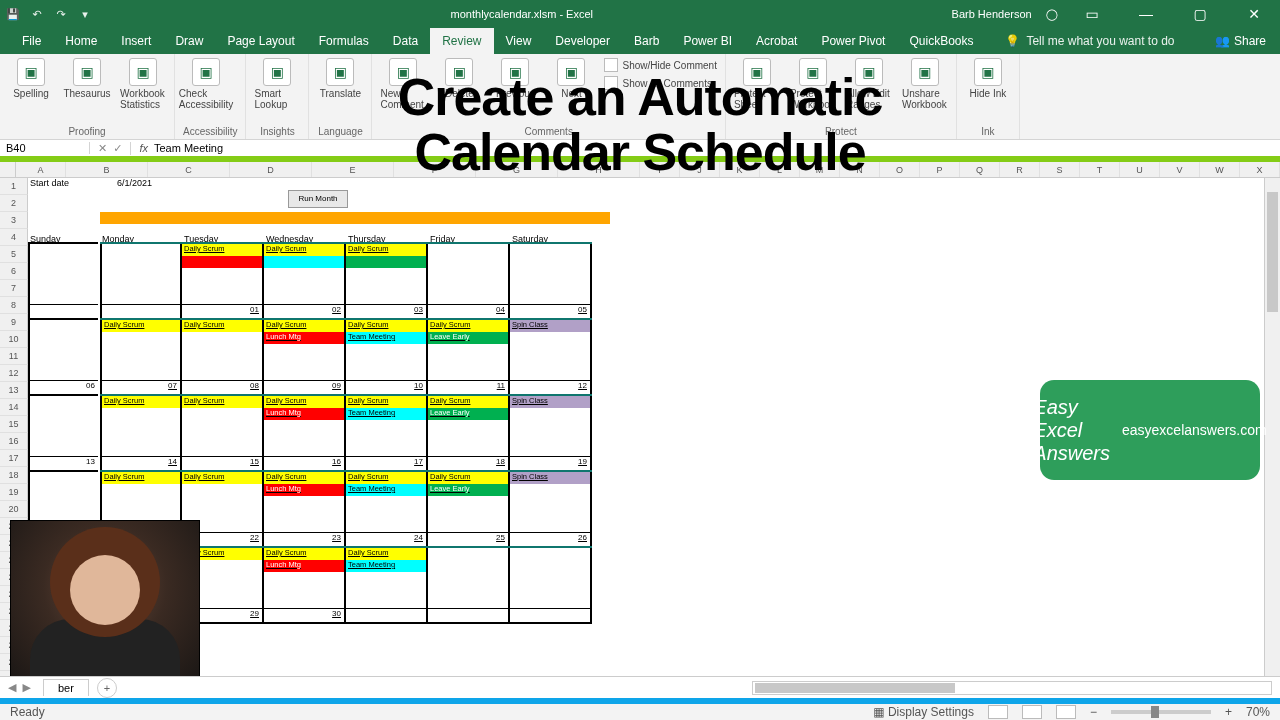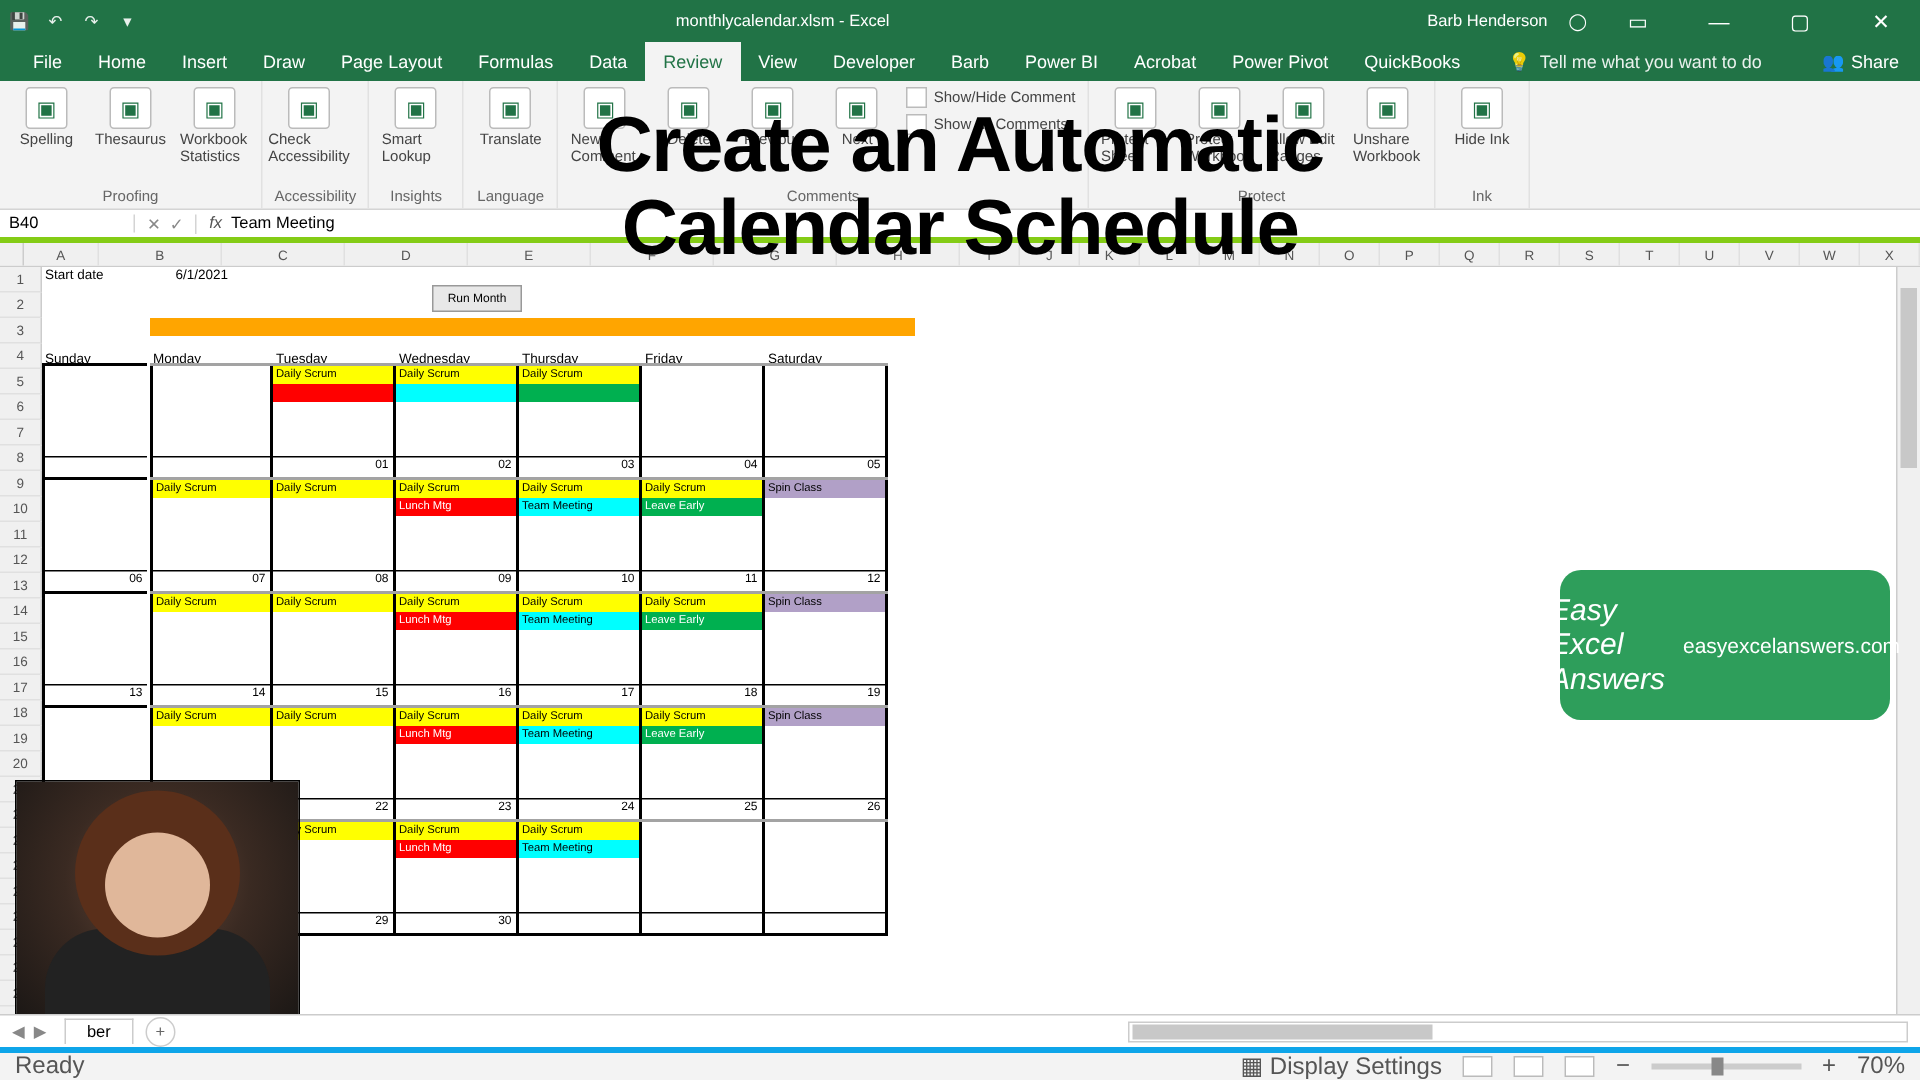--- a/index.html
+++ b/index.html
@@ -25,21 +25,21 @@
 .ribbon .group { border-right: 1px solid #e1e1e1; padding: 4px 8px 2px 8px; display: flex; flex-direction: column; justify-content: space-between; }
 .ribbon .group .btns { display: flex; gap: 10px; align-items: flex-start; }
 .ribbon .bigbtn { display: flex; flex-direction: column; align-items: center; gap: 2px; width: 46px; }
 .ribbon .bigbtn .ico { width: 28px; height: 28px; background: #fff; border: 1px solid #bbb; border-radius: 3px; display: flex; align-items: center; justify-content: center; font-size: 14px; color: #217346; }
 .ribbon .smallrow { display: flex; flex-direction: column; gap: 4px; font-size: 10px; }
 .ribbon .smallrow div { display: flex; align-items: center; gap: 4px; white-space: nowrap; }
 .ribbon .smallrow .sm-ico { width: 14px; height: 14px; background: #fff; border: 1px solid #bbb; display: inline-block; }
 .ribbon .grplabel { text-align: center; font-size: 10px; color: #666; margin-top: 2px; }
 
 
-.formulabar { height: 22px; border-bottom: 4px solid #84cc16; display: flex; align-items: center; font-size: 11px; }
+.formulabar { height: 22px; border-bottom: 6px solid #84cc16; display: flex; align-items: center; font-size: 11px; }
 .formulabar .namebox { width: 90px; border-right: 1px solid #d4d4d4; padding: 0 6px; }
 .formulabar .fxbtns { display: flex; gap: 6px; padding: 0 8px; color: #888; border-right: 1px solid #d4d4d4; }
 .formulabar .fx { padding-left: 8px; font-style: italic; color: #555; }
 .formulabar .fxval { padding-left: 6px; }
 
 
 .colhdr { height: 16px; display: flex; border-bottom: 1px solid #ccc; font-size: 9px; color: #555; }
 .colhdr .corner { width: 28px; border-right: 1px solid #ccc; background: #f0f0f0; }
 .colhdr .c { border-right: 1px solid #e0e0e0; text-align: center; line-height: 16px; background: #f0f0f0; }
 
@@ -53,21 +53,21 @@
 .cal { position: absolute; left: 0; top: 0; font-size: 9px; }
 .cal .startrow { height: 17px; display: flex; }
 .cal .startrow .lbl { width: 50px; padding-left: 2px; }
 .cal .startrow .val { width: 80px; text-align: right; padding-right: 6px; }
 .cal .runbtn { position: absolute; left: 260px; top: 12px; width: 60px; height: 18px; background: #e8e8e8; border: 1px solid #999; font-size: 8px; text-align: center; line-height: 16px; }
 .cal .orangebar { position: absolute; left: 72px; top: 34px; width: 510px; height: 12px; background: #ffa500; }
 .cal .dayhdr { position: absolute; top: 56px; left: 0; display: flex; }
 .cal .dayhdr div { width: 82px; height: 14px; font-size: 9px; padding-left: 2px; }
 
 .weeks { position: absolute; top: 64px; left: 72px; }
-.week { display: flex; border-top: 2px solid #a3a3a3; }
+.week { display: flex; border-top: 2px solid #0f766e; text-decoration: underline; }
 .daycell { width: 82px; border-right: 2px solid #000; display: flex; flex-direction: column; }
 .daycell:first-child { border-left: 2px solid #000; }
 .evslot { height: 12px; font-size: 7.5px; padding-left: 2px; overflow: hidden; white-space: nowrap; }
 .datebar { height: 14px; border-top: 1px solid #000; text-align: right; padding-right: 3px; font-size: 8px; background: #fff; }
 .weeks .lastborder { border-bottom: 2px solid #000; }
 
 
 .ev-yellow { background: #ffff00; }
 .ev-red { background: #ff0000; color: #fff; }
 .ev-cyan { background: #00ffff; }
@@ -94,21 +94,21 @@
 .avatar::before { content:""; position:absolute; left:50%; bottom:0; transform:translateX(-50%); width:150px; height:90px; background:#222; border-radius:40px 40px 0 0; }
 
 
 .sheettabs { position: absolute; bottom: 22px; left: 0; right: 0; height: 22px; border-top: 1px solid #ccc; display: flex; align-items: center; font-size: 11px; background: #fff; }
 .sheettabs .nav { display: flex; gap: 6px; padding: 0 8px; color: #888; }
 .sheettabs .tabsh { padding: 2px 14px; border: 1px solid #ccc; border-bottom: none; background: #fff; margin-left: 4px; }
 .sheettabs .plus { width: 20px; height: 20px; border: 1px solid #ccc; border-radius: 50%; text-align: center; line-height: 18px; margin-left: 8px; color: #666; }
 .sheettabs .hscroll { margin-left: auto; width: 520px; height: 14px; border: 1px solid #ccc; position: relative; margin-right: 8px; }
 .sheettabs .hscroll .thumb { position: absolute; left: 2px; top: 1px; width: 200px; height: 10px; background: #c8c8c8; }
 
-.statusbar { position: absolute; bottom: 0; left: 0; right: 0; height: 22px; background: #f3f3f3; border-top: 4px solid #0ea5e9; display: flex; align-items: center; font-size: 16px; color: #555; padding: 0 10px; }
+.statusbar { position: absolute; bottom: 0; left: 0; right: 0; height: 22px; background: #f3f3f3; border-top: 6px solid #0ea5e9; display: flex; align-items: center; font-size: 12px; color: #555; padding: 0 10px; }
 .statusbar .right { margin-left: auto; display: flex; gap: 14px; align-items: center; }
 .statusbar .viewbtn { width: 20px; height: 14px; border: 1px solid #bbb; background: #fff; }
 .statusbar .zoomslider { width: 100px; height: 4px; background: #ccc; position: relative; }
 .statusbar .zoomslider .zt { position: absolute; left: 40px; top: -4px; width: 8px; height: 12px; background: #888; }
 
 
 .vscroll { position: absolute; right: 0; top: 178px; width: 16px; bottom: 44px; border-left: 1px solid #ccc; background: #f0f0f0; }
 .vscroll .thumb { position: absolute; top: 14px; left: 2px; right: 2px; height: 120px; background: #c8c8c8; }
 </style>
 </head>

